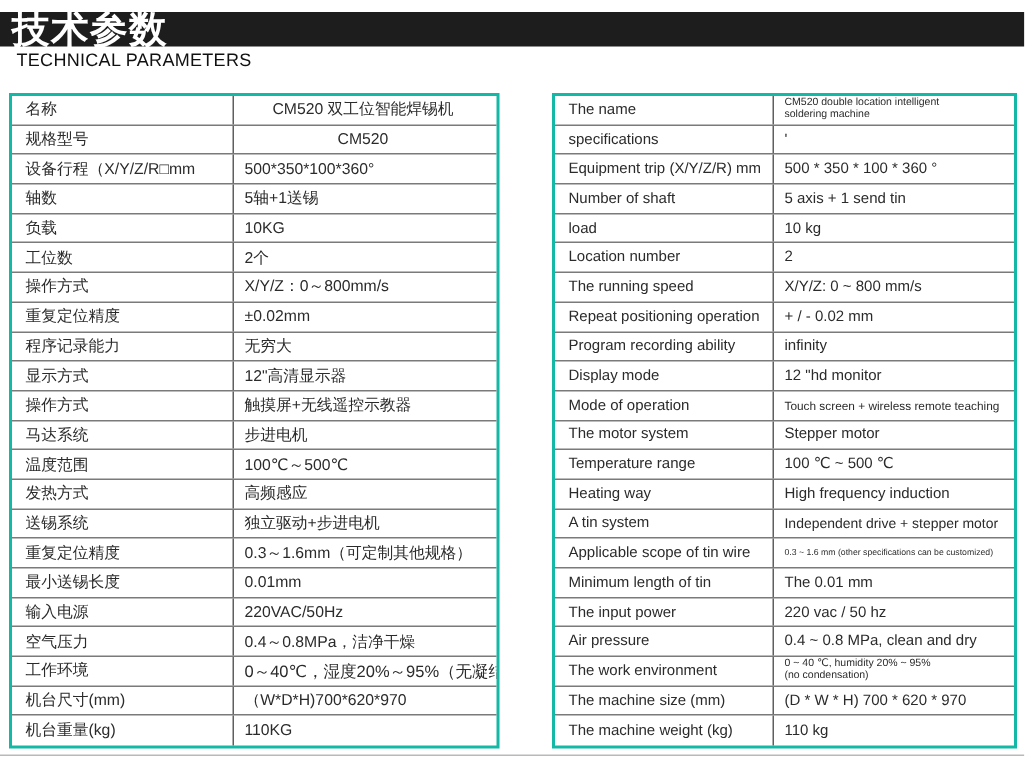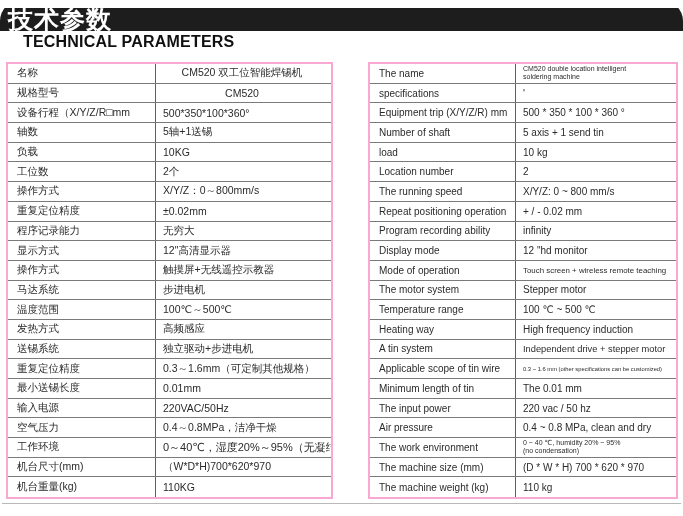--- a/index.html
+++ b/index.html
@@ -1,29 +1,29 @@
 <!DOCTYPE html>
 <html><head>
 <meta charset="utf-8">
 <style>
   html,body{margin:0;padding:0;background:#ffffff;}
   .page{
     position:relative;width:683px;height:516px;background:#ffffff;
-    font-family:"Liberation Sans","DejaVu Sans",sans-serif;color:#2b2b2b;overflow:hidden;border-radius:21px;
+    font-family:"Liberation Sans","DejaVu Sans",sans-serif;color:#2b2b2b;overflow:hidden;
   }
   .banner{position:absolute;top:8px;left:0;width:683px;height:23px;background:#1d1d1d;}
   .banner-title{
     position:absolute;left:8px;top:-5px;font-size:25px;font-weight:bold;color:#ffffff;
     letter-spacing:1px;white-space:nowrap;
   }
   .subtitle{
-    position:absolute;left:23px;top:33px;font-size:16px;font-weight:bold;color:#101010;
+    position:absolute;left:11px;top:33px;font-size:12px;font-weight:normal;color:#101010;
     letter-spacing:0.2px;
   }
-  .ptable{position:absolute;top:62px;border:2px solid #f9a8d4;background:#ffffff;box-sizing:border-box;}
+  .ptable{position:absolute;top:62px;border:2px solid #14b8a6;background:#ffffff;box-sizing:border-box;}
   .t-zh{left:6px;width:327px;}
   .t-en{left:368px;width:310px;}
   .row{display:flex;height:19.7px;border-bottom:1px solid #7a7a7a;box-sizing:border-box;}
   .row:last-child{border-bottom:none;}
   .cell{
     display:flex;align-items:center;box-sizing:border-box;overflow:hidden;white-space:nowrap;
   }
   .cell.label{border-right:1px solid #5f5f5f;padding-left:9px;padding-right:3px;flex:none;}
   .cell.value{flex:1;padding-left:7px;padding-right:3px;}
   .t-zh .cell{font-size:10.5px;}

